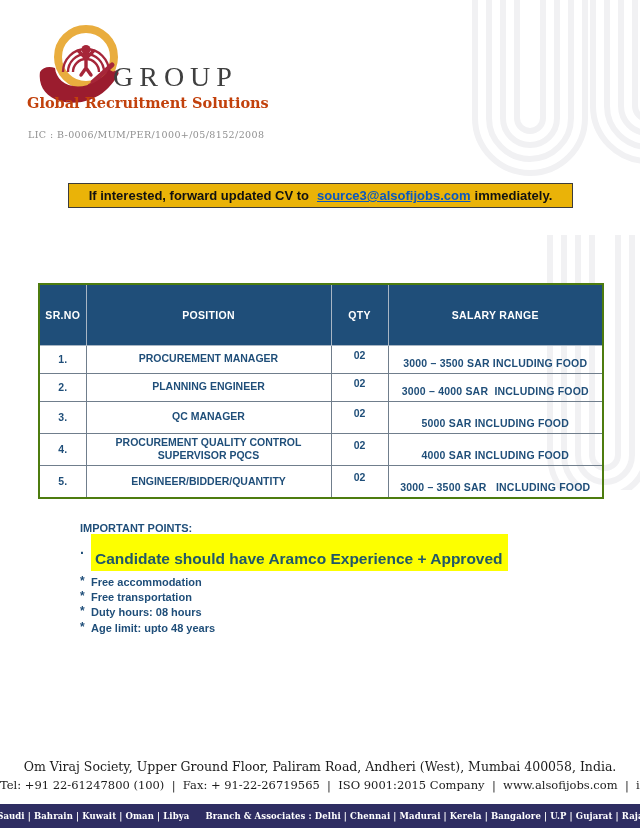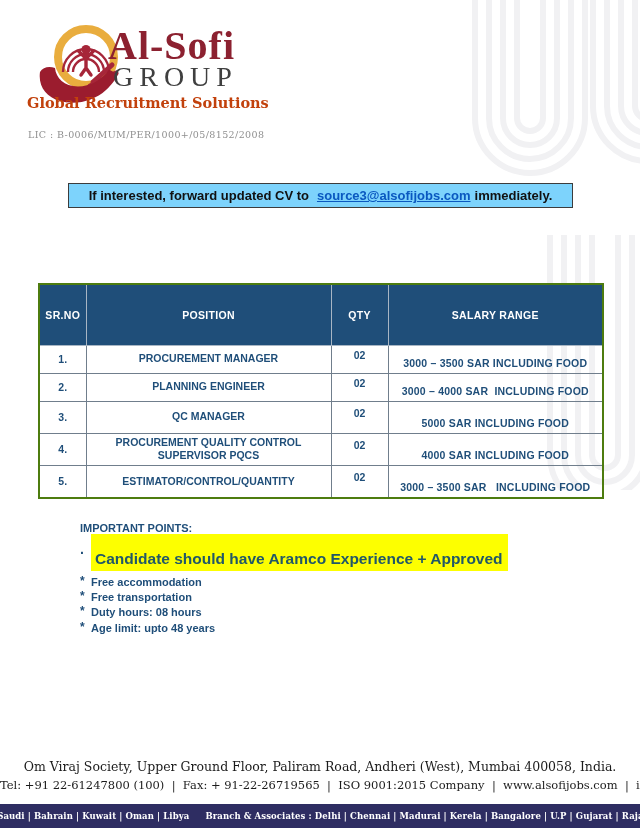--- a/index.html
+++ b/index.html
@@ -11,21 +11,21 @@
   .watermark { position:absolute; right:0; top:0; width:250px; height:490px; pointer-events:none; }
 
   
   .logo-icon { position:absolute; left:36px; top:20px; width:100px; height:84px; }
   .brand { position:absolute; left:108px; top:22px; width:260px; font-family:"Liberation Serif", serif; font-weight:bold; font-size:40px; color:#8c2130; letter-spacing:1px; }
   .group { position:absolute; left:113px; top:61px; font-family:"Liberation Serif", serif; font-size:28px; color:#3f3f3f; letter-spacing:6px; }
   .tagline { position:absolute; left:27px; top:94px; font-family:"DejaVu Serif", serif; font-weight:bold; font-size:14.5px; color:#c2410c; }
   .license { position:absolute; left:28px; top:113px; font-family:"DejaVu Serif", serif; font-size:9.5px; color:#8f8f8f; letter-spacing:0.4px;margin-top:16px; }
 
   
-  .cv-box { position:absolute; left:68px; top:183px; width:505px; height:25px; border:1.5px solid #3c3c3c; background:#7dd3fc; display:flex; align-items:center; justify-content:center; font-weight:bold; font-size:13px; color:#111; white-space:nowrap; }
+  .cv-box { position:absolute; left:68px; top:183px; width:505px; height:25px; border:1.5px solid #3c3c3c; background:#eab308; display:flex; align-items:center; justify-content:center; font-weight:bold; font-size:13px; color:#111; white-space:nowrap; }
   .cv-box a { color:#0a58c0; text-decoration:underline; font-weight:bold; margin:0 4px; }
   .cv-box .pre { margin-right:4px; }
 
   
   .headline-box { position:absolute; left:57px; top:222px; width:526px; height:41px; border:2px solid #3f3f3f; background:#fff; }
   .headline-hl { position:absolute; left:1px; right:1px; bottom:1px; height:29px; background:#fdff00; display:flex; align-items:center; justify-content:center; }
   .headline-text { font-family:"Liberation Serif", serif; font-weight:bold; font-size:18.5px; color:#141414; text-decoration:underline; white-space:nowrap; letter-spacing:0.2px; }
 
   
   table.jobs { position:absolute; left:38px; top:283px; width:564px; border-collapse:collapse; table-layout:fixed; border:2px solid #4d7c0f; }
@@ -85,21 +85,20 @@
       <circle cx="50" cy="29.5" r="4.6" fill="#a62639"></circle>
       <path d="M50 36 L50 48 M50 38.5 L42.5 31 M50 38.5 L57.5 31 M50 48 L45 55 M50 48 L55 55" stroke="#a62639" stroke-width="3.4" stroke-linecap="round" fill="none"></path>
     </g>
     <g stroke="#a62639" stroke-width="5" stroke-linecap="round">
       <path d="M57 62 L76 45"></path>
       <path d="M54 66 L80 53"></path>
     </g>
     <path fill="#9b1c2e" d="M4,52 C2,66 10,77 24,81 C40,85.5 58,81 70,70 C76,64.5 80,58.5 82,54.5 L73,49.5 C66,60 54,66.5 42,66.5 C28,66.5 20,58 19,48 C13,46 7,47 4,52 Z"></path>
   </svg>
 
-  <div class="brand">Al-Sofi</div>
   <div class="group">GROUP</div>
   <div class="tagline">Global Recruitment Solutions</div>
   <div class="license">LIC : B-0006/MUM/PER/1000+/05/8152/2008</div>
 
   <div class="cv-box">
     <span class="pre">If interested, forward updated CV to</span>
     <a href="#">source3@alsofijobs.com</a>
     <span>immediately.</span>
   </div>
 
@@ -139,21 +138,21 @@
         <td class="salary">5000 SAR INCLUDING FOOD</td>
       </tr>
       <tr class="r4">
         <td>4.</td>
         <td class="pos">PROCUREMENT QUALITY CONTROL SUPERVISOR PQCS</td>
         <td class="qty">02</td>
         <td class="salary">4000 SAR INCLUDING FOOD</td>
       </tr>
       <tr class="r5">
         <td>5.</td>
-        <td class="pos">ESTIMATOR/CONTROL/QUANTITY</td>
+        <td class="pos">ENGINEER/BIDDER/QUANTITY</td>
         <td class="qty">02</td>
         <td class="salary">3000 – 3500 SAR&nbsp;&nbsp; INCLUDING FOOD</td>
       </tr>
     </tbody>
   </table>
 
   <div class="points">
     <div class="points-title">IMPORTANT POINTS:</div>
     <div class="hl-row">
       <span class="bullet">·</span>

